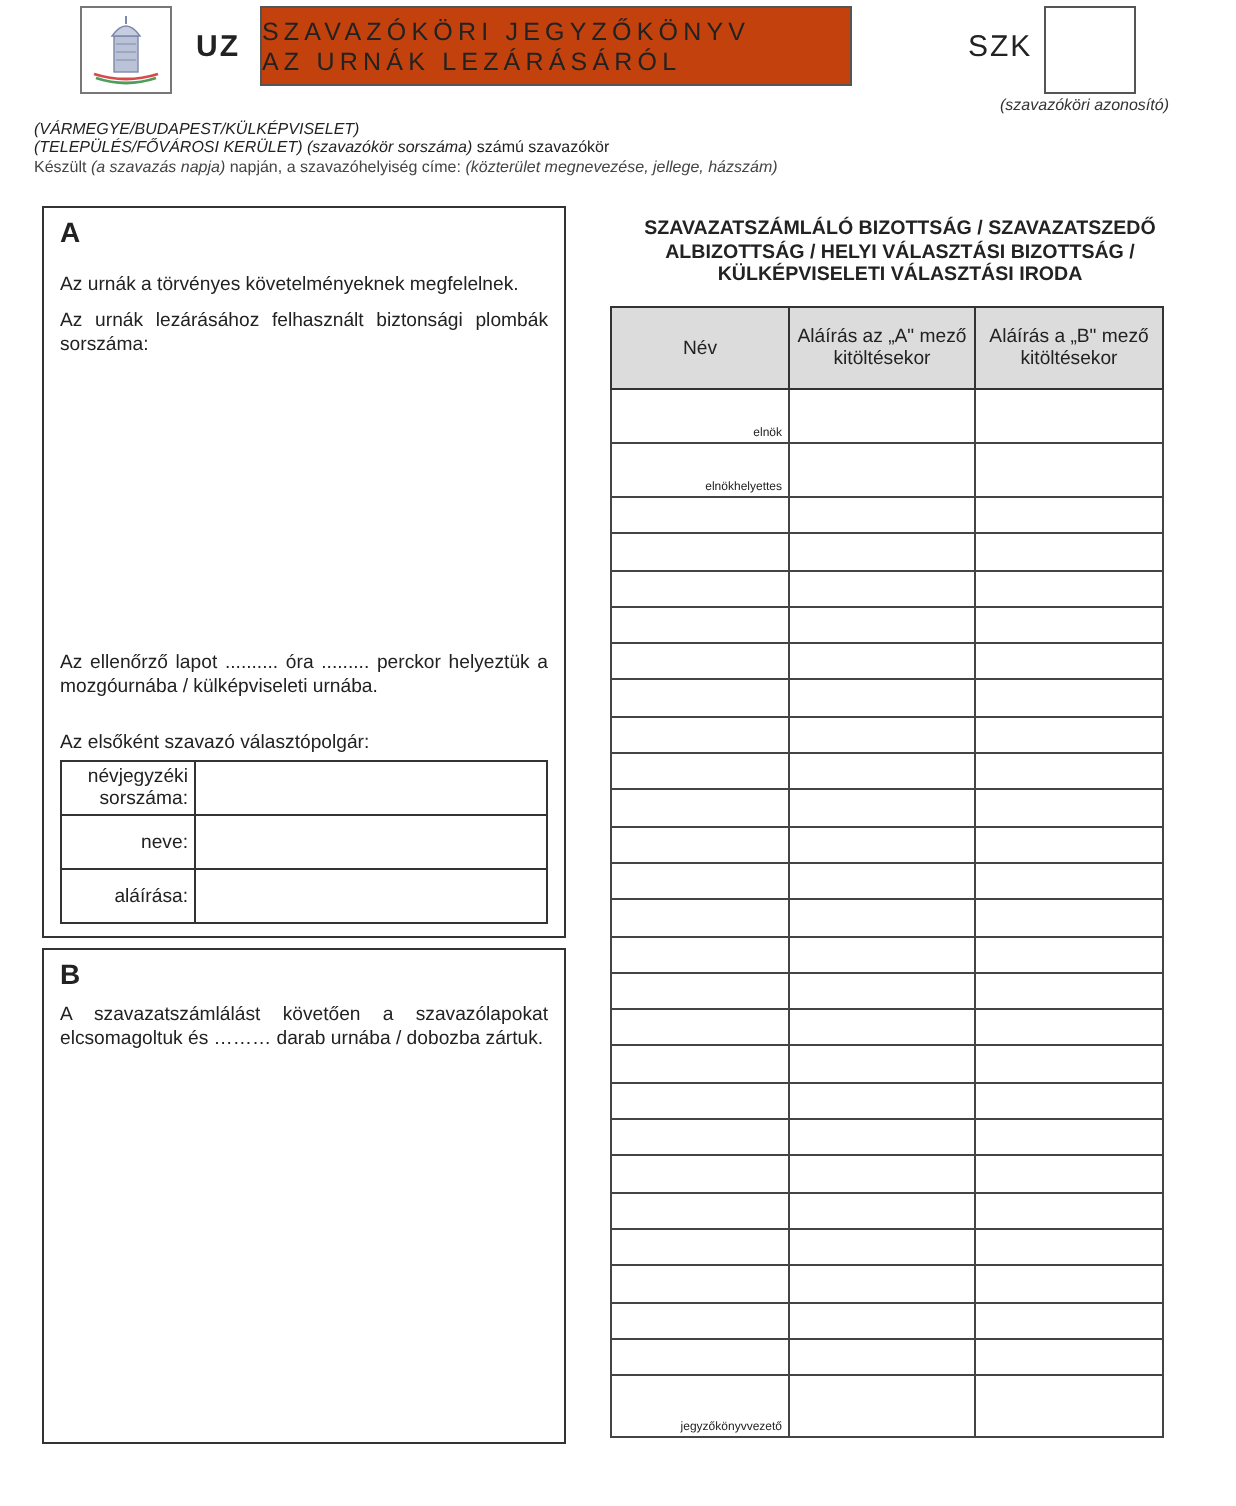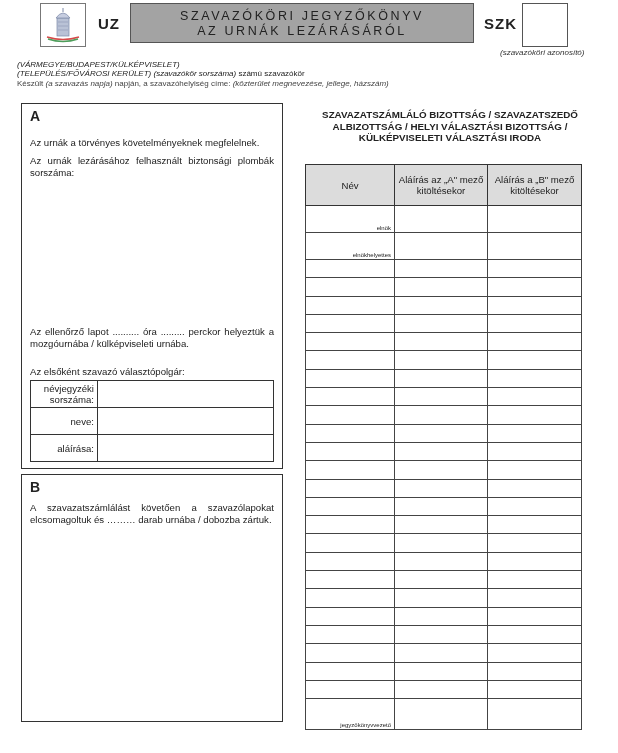--- a/index.html
+++ b/index.html
@@ -1,37 +1,37 @@
 <!DOCTYPE html>
 <html><head>
 <meta charset="utf-8">
 <style>
   html, body { margin:0; padding:0; background:#ffffff; }
   body { width:618px; height:753px; position:relative; overflow:hidden;
          font-family:"Liberation Sans", sans-serif; color:#222; }
   .abs { position:absolute; }
   .logo-box { left:40px; top:3px; width:44px; height:42px; border:1px solid #777; background:#fff; }
   .uz { left:98px; top:15px; font-size:15px; font-weight:bold; letter-spacing:1px; }
-  .title-box { left:130px; top:3px; width:344px; height:40px; background:#a3a3a3; border:1px solid #555;
-               text-align:center; font-size:12.5px; letter-spacing:2.6px; line-height:15px; padding-top:5px; box-sizing:border-box; }
-  .szk { left:484px; top:15px; font-size:15px; font-weight:bold; letter-spacing:1px; }
+  .title-box { left:130px; top:3px; width:296px; height:40px; background:#c2410c; border:1px solid #555;
+               text-align:left; font-size:12.5px; letter-spacing:2.6px; line-height:15px; padding-top:5px; box-sizing:border-box; }
+  .szk { left:484px; top:15px; font-size:15px; font-weight:normal; letter-spacing:1px; }
   .szk-box { left:522px; top:3px; width:44px; height:42px; border:1px solid #555; background:#fff; }
   .szk-caption { left:500px; top:48px; font-size:8px; font-style:italic; color:#333;text-align:right; }
   .meta { left:17px; font-size:8px; line-height:9px; }
   .meta i { font-style:italic; }
   .sec { border:1px solid #333; box-sizing:border-box; background:#fff; }
   .sec-a { left:21px; top:103px; width:262px; height:366px; }
   .sec-b { left:21px; top:474px; width:262px; height:248px; }
   .sec-letter { font-size:14px; font-weight:bold; position:absolute; left:8px; top:4px; }
   .ptxt { position:absolute; left:8px; right:8px; font-size:9.6px; line-height:12px; text-align:justify; }
   .fv-table { position:absolute; left:8px; top:276px; width:244px; border-collapse:collapse; font-size:9.6px; }
   .fv-table td { border:1px solid #333; padding:0 3px; height:26px; vertical-align:middle; }
   .fv-table td.lbl { width:60px; text-align:right; line-height:11px; }
   .rt-title { left:305px; top:109px; width:290px; text-align:center; font-size:9.8px; font-weight:bold; line-height:11.5px; }
-  .sig-table { position:absolute; left:305px; top:164px; width:276px; border-collapse:collapse; table-layout:fixed;border-radius:20px; }
+  .sig-table { position:absolute; left:305px; top:153px; width:276px; border-collapse:collapse; table-layout:fixed;border-radius:20px; }
   .sig-table th { background:#dcdcdc; font-weight:normal; font-size:9.6px; line-height:11px; border:1px solid #333; height:40px; padding:0; }
   .sig-table td { border:1px solid #444; height:17.3px; padding:0; font-size:6px; text-align:right; vertical-align:bottom; }
   .sig-table tr.tall td { height:26px; }
   .sig-table tr.tall-last td { height:30px; }
   .sig-table td span { padding-right:3px; padding-bottom:1px; display:inline-block; }
   .ph { left:432px; top:720px; font-family:"Liberation Serif", serif; font-size:7px; color:#555;margin-top:35px; }
 </style>
 </head>
 <body>
 

